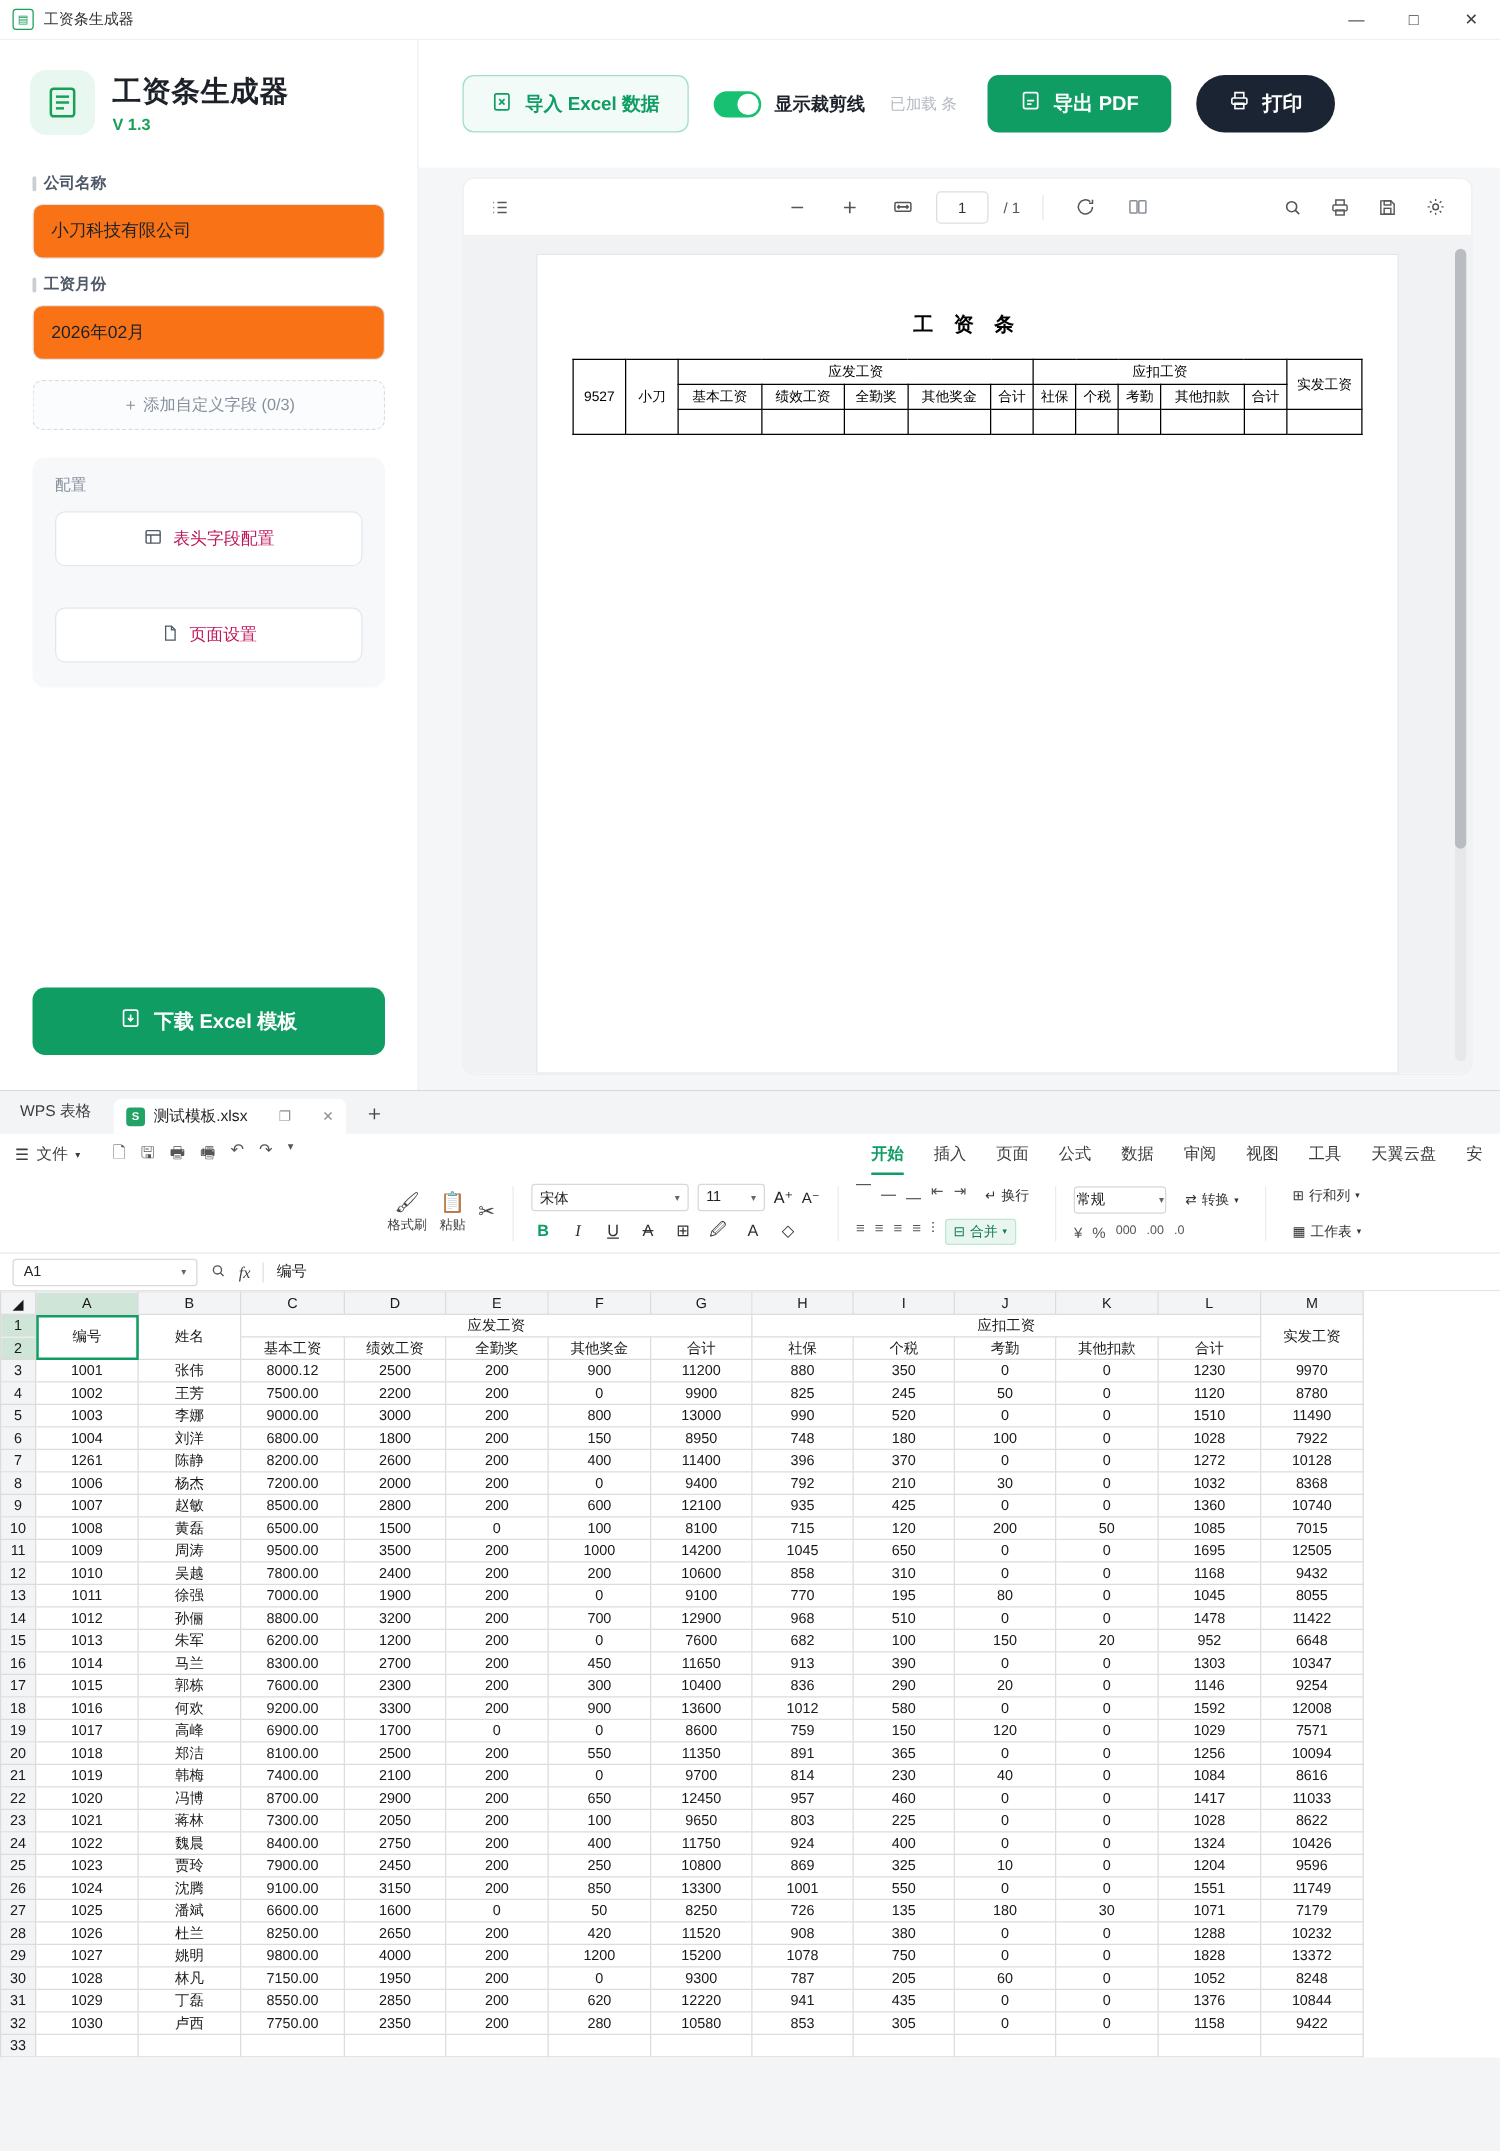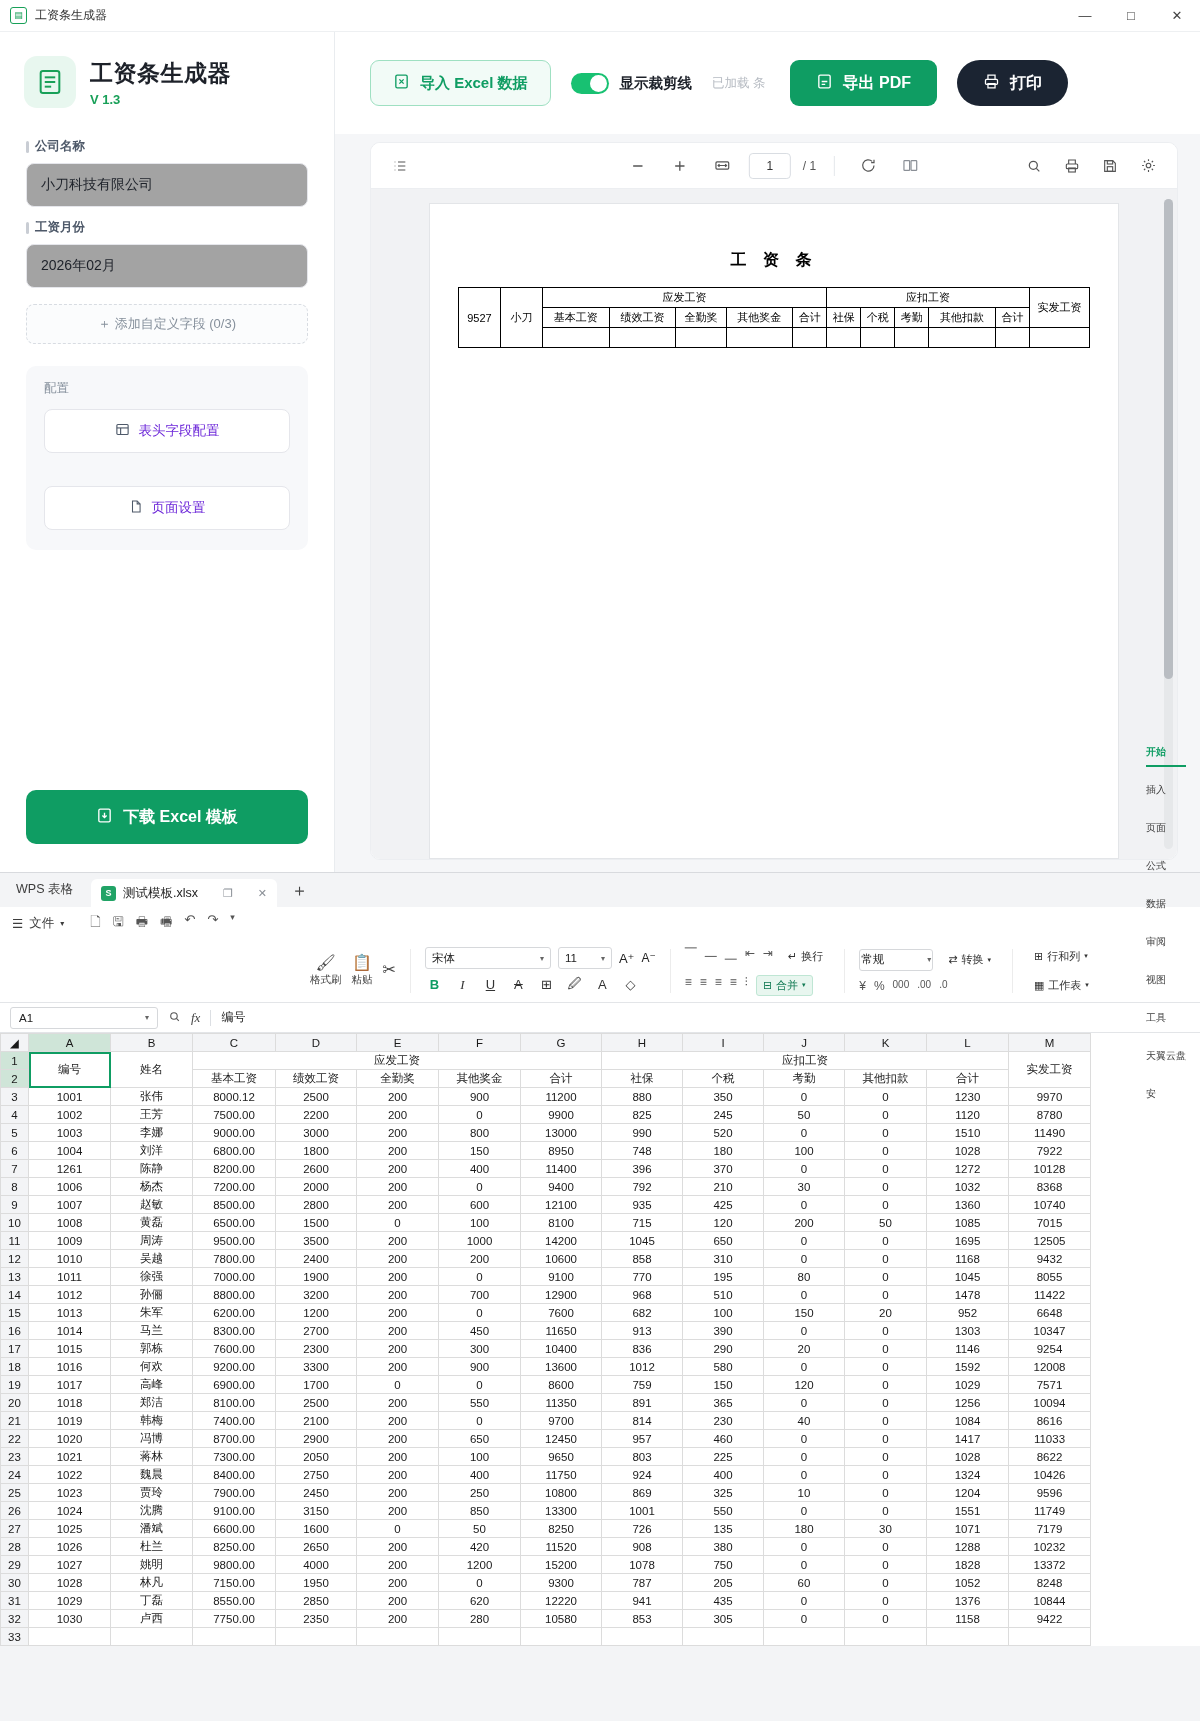--- a/index.html
+++ b/index.html
@@ -48,36 +48,36 @@
 
   .field-label {
     display:flex; align-items:center; gap:6px;
     font-size: 12.5px; color:#4e5969; margin: 12px 0 8px 26px; font-weight:600;
   }
   .field-label::before {
     content:""; width: 3px; height: 12px; background:#c9cdd4; border-radius:2px; display:inline-block;
   }
   .text-input {
     margin: 0 26px; height: 44px; border: 1px solid #e5e6eb; border-radius: 8px;
-    background: #a3a3a3; display: flex; align-items: center; padding: 0 14px;
+    background: #f97316; display: flex; align-items: center; padding: 0 14px;
     font-size: 14px; color: #1d2129;
   }
   .dashed-btn {
     margin: 16px 26px 0 26px; height: 40px; border: 1px dashed #d8dce2; border-radius: 8px;
     display:flex; align-items:center; justify-content:center; gap:6px;
     color:#86909c; font-size: 13px; background:#fbfcfd;
   }
   .config-card {
     margin: 22px 26px 0 26px; background:#f7f8fa; border-radius: 10px; padding: 14px 18px 20px 18px;
   }
   .config-title { font-size: 12.5px; color:#86909c; margin-bottom: 12px; }
   .config-btn {
     height: 44px; background:#fff; border:1px solid #e5e6eb; border-radius: 8px;
     display:flex; align-items:center; justify-content:center; gap:9px;
-    font-size: 13.5px; color:#6d28d9; margin-bottom: 14px;
+    font-size: 13.5px; color:#be185d; margin-bottom: 14px;
   }
   .config-btn:last-child { margin-bottom: 0; margin-top: 33px; }
 
   .sidebar-spacer { flex: 1; }
   .download-btn {
     margin: 0 26px 28px 26px; height: 54px; background:#0f9d63; border-radius: 10px;
     display:flex; align-items:center; justify-content:center; gap:10px;
     color:#fff; font-size: 16px; font-weight: 600;
   }
 
@@ -157,21 +157,21 @@
     display:flex;align-items:center;justify-content:center;font-weight:700; }
   .tab-ic { color:#8a8f96; font-size: 11px; margin-left: auto; }
   .wps-plus { font-size: 17px; color:#444; padding: 0 10px 5px 10px; }
 
   .wps-menu {
     height: 32px; background:#ffffff; display:flex; align-items:center; padding-left: 12px; gap: 14px;
     font-size: 12.5px; color:#3d3d3d;
   }
   .wps-menu .file-btn { display:flex; align-items:center; gap:6px; padding-right: 6px; }
   .qat { display:flex; gap: 12px; color:#555; font-size: 13px; padding-left: 6px; }
-  .ribbon-tabs { margin-left: auto; display:flex; gap: 24px; padding-right: 14px; font-size: 10px; color:#3d3d3d;flex-direction:column; }
+  .ribbon-tabs { margin-left: auto; display:flex; gap: 24px; padding-right: 14px; font-size: 13px; color:#3d3d3d; }
   .ribbon-tabs .active { color:#0f9d63; font-weight: 600; position: relative; }
   .ribbon-tabs .active::after {
     content:""; position:absolute; left:0; right:0; bottom:-8px; height: 2px; background:#0f9d63;
   }
 
   .ribbon {
     height: 64px; background:#ffffff; border-bottom: 1px solid #e3e5e8;
     display:flex; align-items:center; padding: 0 10px; gap: 14px;
   }
   .rb-group { display:flex; align-items:center; gap: 10px; }

